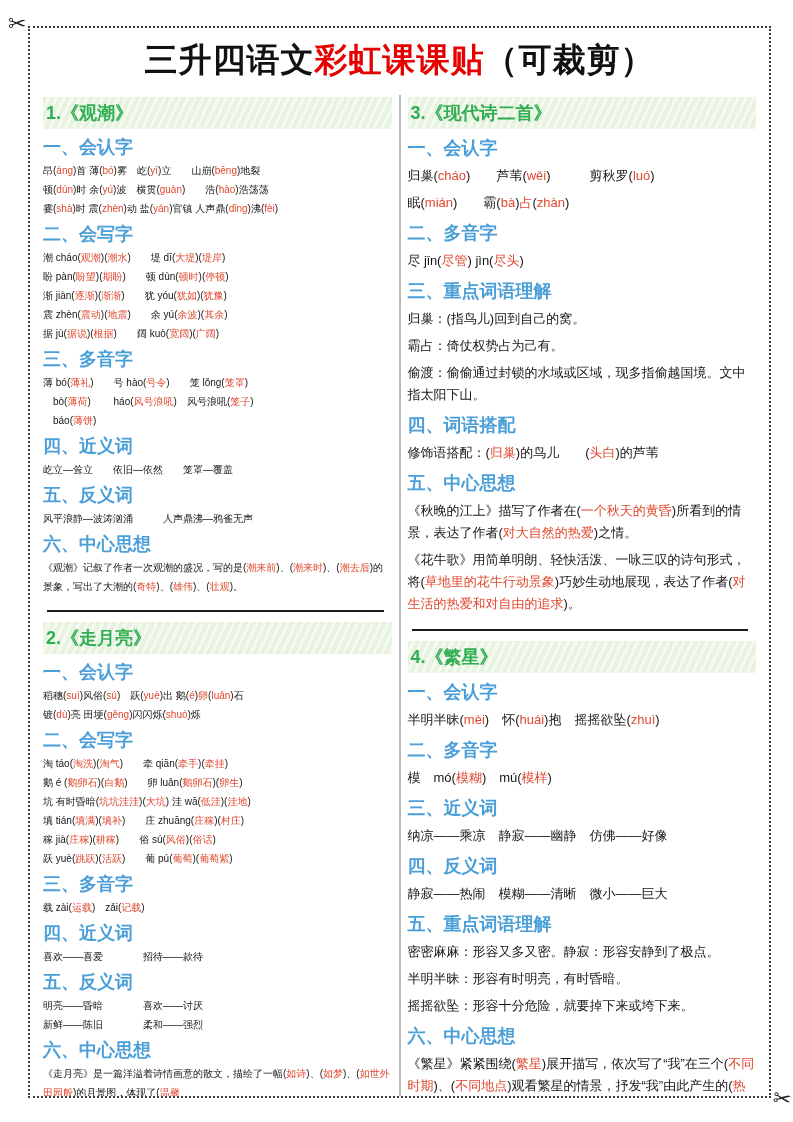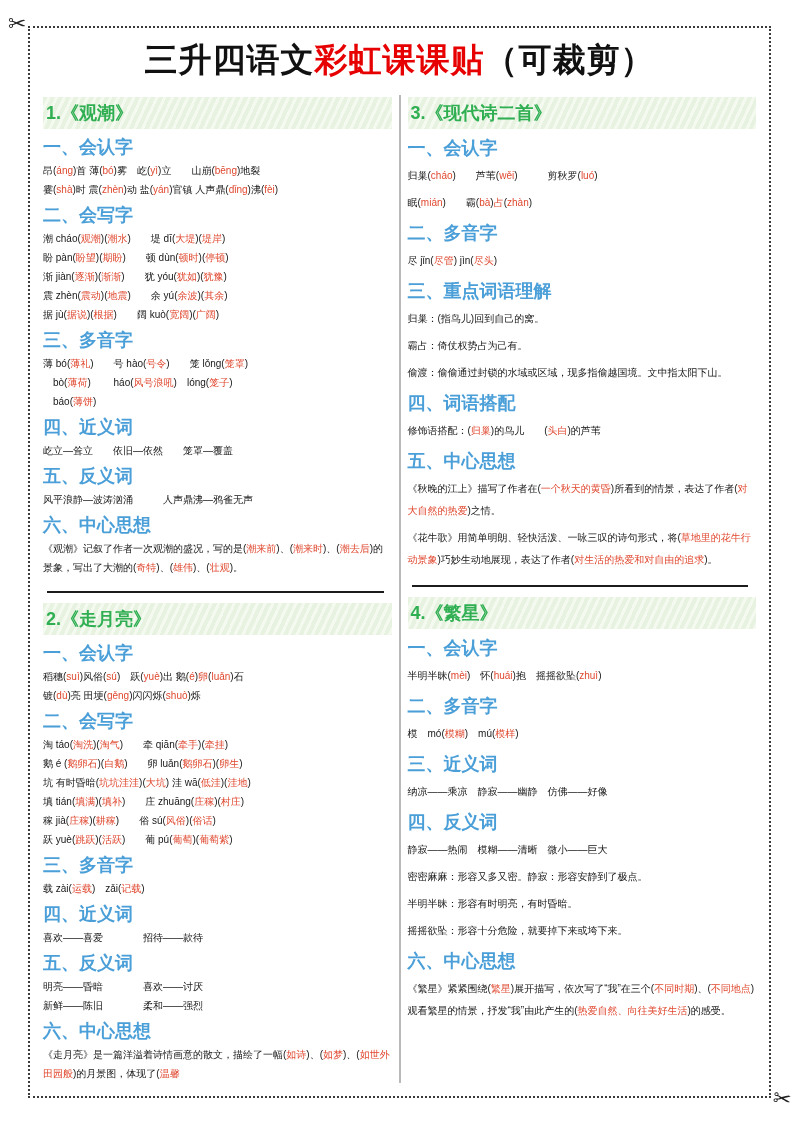--- a/index.html
+++ b/index.html
@@ -42,48 +42,49 @@
   }
   .sub-head {
     color:var(--blue,#4b9fd8); font-weight:bold; font-size:18px;
     margin:4px 0 2px;
   }
   .line { font-size:10px; line-height:19px; }
   .red { color:var(--red,#e0482f); }
   .section-sep { border-top:2px solid #1c1c1c; margin:14px 8px 10px 4px; }
 
   
-  .col-right .line { font-size:10px; line-height:22px; margin-bottom:5px; }
+  .col-right .line { font-size:13px; line-height:22px; margin-bottom:5px; }
   .col-right .sub-head { margin:7px 0 5px; }
 </style>
 </head>
 <body>
 
 <div class="page">
   <span class="scissors scissors-tl">✂</span>
   <span class="scissors scissors-br">✂</span>
 
   <div class="cut-border">
     <h1 class="title"><span class="t-black">三升四语文</span><span class="t-red">彩虹课课贴</span><span class="t-black">（可裁剪）</span></h1>
 
     <div class="columns">
       <div class="col col-left" id="col-0">
           <div class="sec-banner">1.《观潮》</div>
           <div class="sub-head">一、会认字</div>
           <div class="line"><span>昂(</span><span class="red">áng</span><span>)首 薄(</span><span class="red">bó</span><span>)雾　屹(</span><span class="red">yì</span><span>)立　　山崩(</span><span class="red">bēng</span><span>)地裂</span></div>
+          <div class="line"><span>顿(</span><span class="red">dùn</span><span>)时 余(</span><span class="red">yú</span><span>)波　横贯(</span><span class="red">guàn</span><span>)　　浩(</span><span class="red">hào</span><span>)浩荡荡</span></div>
           <div class="line"><span>霎(</span><span class="red">shà</span><span>)时 震(</span><span class="red">zhèn</span><span>)动 盐(</span><span class="red">yán</span><span>)官镇 人声鼎(</span><span class="red">dǐng</span><span>)沸(</span><span class="red">fèi</span><span>)</span></div>
           <div class="sub-head">二、会写字</div>
           <div class="line"><span>潮 cháo(</span><span class="red">观潮</span><span>)(</span><span class="red">潮水</span><span>)　　堤 dī(</span><span class="red">大堤</span><span>)(</span><span class="red">堤岸</span><span>)</span></div>
           <div class="line"><span>盼 pàn(</span><span class="red">盼望</span><span>)(</span><span class="red">期盼</span><span>)　　顿 dùn(</span><span class="red">顿时</span><span>)(</span><span class="red">停顿</span><span>)</span></div>
           <div class="line"><span>渐 jiàn(</span><span class="red">逐渐</span><span>)(</span><span class="red">渐渐</span><span>)　　犹 yóu(</span><span class="red">犹如</span><span>)(</span><span class="red">犹豫</span><span>)</span></div>
           <div class="line"><span>震 zhèn(</span><span class="red">震动</span><span>)(</span><span class="red">地震</span><span>)　　余 yú(</span><span class="red">余波</span><span>)(</span><span class="red">其余</span><span>)</span></div>
           <div class="line"><span>据 jù(</span><span class="red">据说</span><span>)(</span><span class="red">根据</span><span>)　　阔 kuò(</span><span class="red">宽阔</span><span>)(</span><span class="red">广阔</span><span>)</span></div>
           <div class="sub-head">三、多音字</div>
           <div class="line"><span>薄 bó(</span><span class="red">薄礼</span><span>)　　号 hào(</span><span class="red">号令</span><span>)　　笼 lǒng(</span><span class="red">笼罩</span><span>)</span></div>
-          <div class="line"><span>　bò(</span><span class="red">薄荷</span><span>)　　 háo(</span><span class="red">风号浪吼</span><span>)　lóng(</span><span class="red">笼子</span><span>)</span></div>
+          <div class="line"><span>　bò(</span><span class="red">薄荷</span><span>)　　 háo(</span><span class="red">风号浪吼</span><span>)　风号浪吼(</span><span class="red">笼子</span><span>)</span></div>
           <div class="line"><span>　báo(</span><span class="red">薄饼</span><span>)</span></div>
           <div class="sub-head">四、近义词</div>
           <div class="line"><span>屹立—耸立　　依旧—依然　　笼罩—覆盖</span></div>
           <div class="sub-head">五、反义词</div>
           <div class="line"><span>风平浪静—波涛汹涌　　　人声鼎沸—鸦雀无声</span></div>
           <div class="sub-head">六、中心思想</div>
           <div class="line"><span>《观潮》记叙了作者一次观潮的盛况，写的是(</span><span class="red">潮来前</span><span>)、(</span><span class="red">潮来时</span><span>)、(</span><span class="red">潮去后</span><span>)的景象，写出了大潮的(</span><span class="red">奇特</span><span>)、(</span><span class="red">雄伟</span><span>)、(</span><span class="red">壮观</span><span>)。</span></div>
           <div class="section-sep"></div>
           <div class="sec-banner">2.《走月亮》</div>
           <div class="sub-head">一、会认字</div>
@@ -126,20 +127,21 @@
           <div class="section-sep"></div>
           <div class="sec-banner">4.《繁星》</div>
           <div class="sub-head">一、会认字</div>
           <div class="line"><span>半明半昧(</span><span class="red">mèi</span><span>)　怀(</span><span class="red">huái</span><span>)抱　摇摇欲坠(</span><span class="red">zhuì</span><span>)</span></div>
           <div class="sub-head">二、多音字</div>
           <div class="line"><span>模　mó(</span><span class="red">模糊</span><span>)　mú(</span><span class="red">模样</span><span>)</span></div>
           <div class="sub-head">三、近义词</div>
           <div class="line"><span>纳凉——乘凉　静寂——幽静　仿佛——好像</span></div>
           <div class="sub-head">四、反义词</div>
           <div class="line"><span>静寂——热闹　模糊——清晰　微小——巨大</span></div>
+          <div class="sub-head">五、重点词语理解</div>
           <div class="line"><span>密密麻麻：形容又多又密。静寂：形容安静到了极点。</span></div>
           <div class="line"><span>半明半昧：形容有时明亮，有时昏暗。</span></div>
           <div class="line"><span>摇摇欲坠：形容十分危险，就要掉下来或垮下来。</span></div>
           <div class="sub-head">六、中心思想</div>
           <div class="line"><span>《繁星》紧紧围绕(</span><span class="red">繁星</span><span>)展开描写，依次写了“我”在三个(</span><span class="red">不同时期</span><span>)、(</span><span class="red">不同地点</span><span>)观看繁星的情景，抒发“我”由此产生的(</span><span class="red">热爱自然、向往美好生活</span><span>)的感受。</span></div>
         </div>
     </div>
   </div>
 </div>
 

